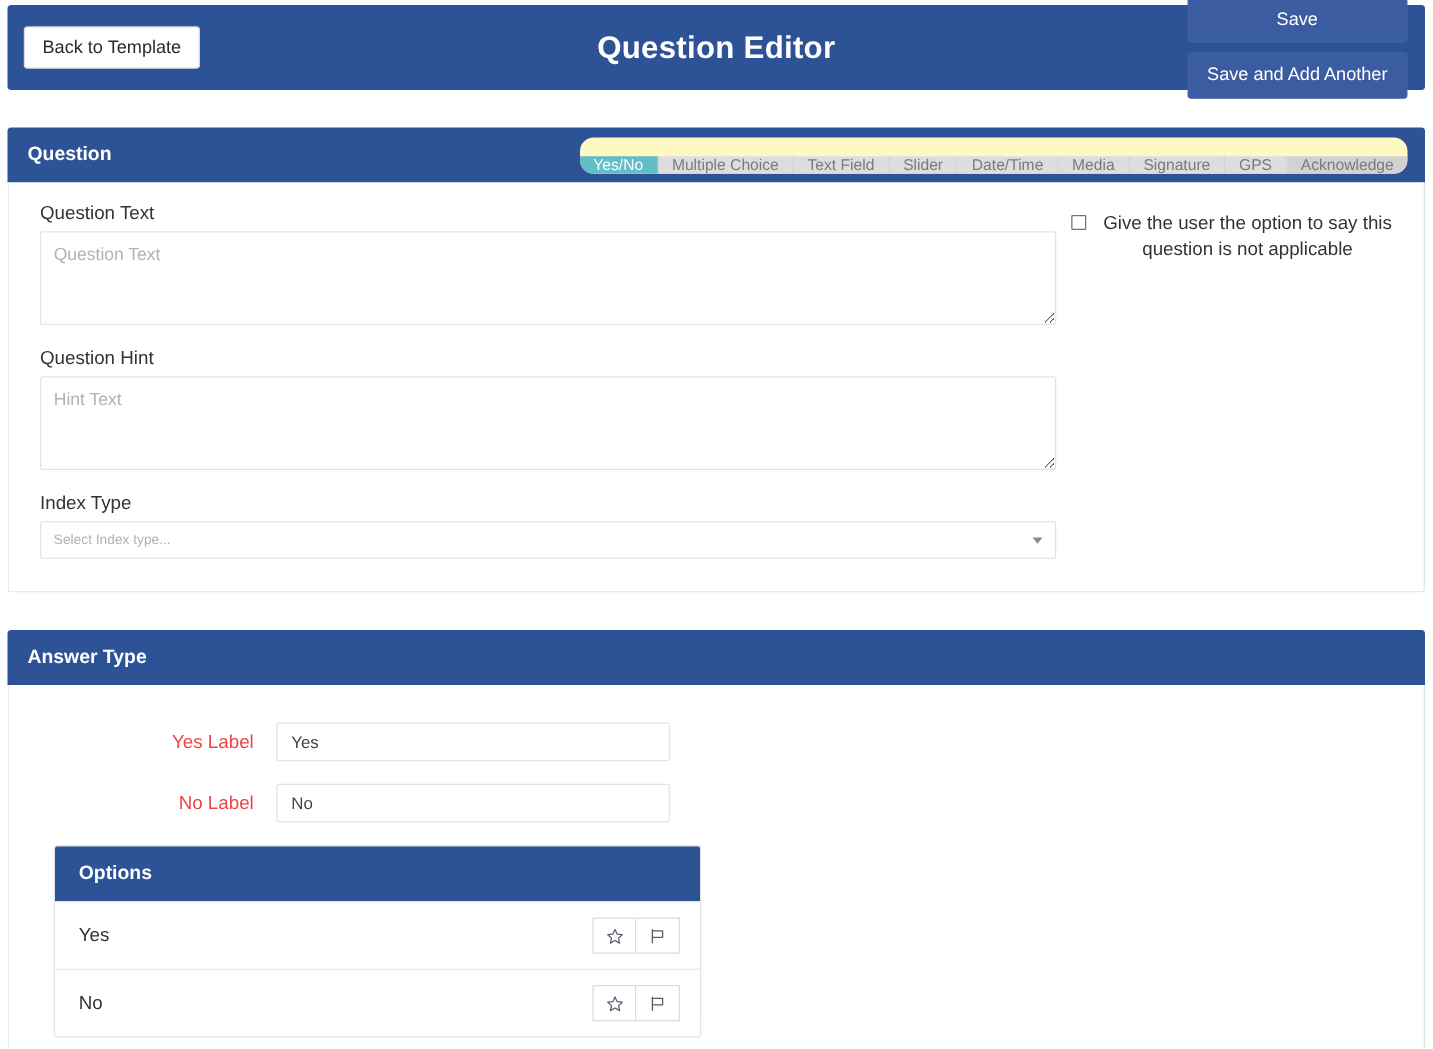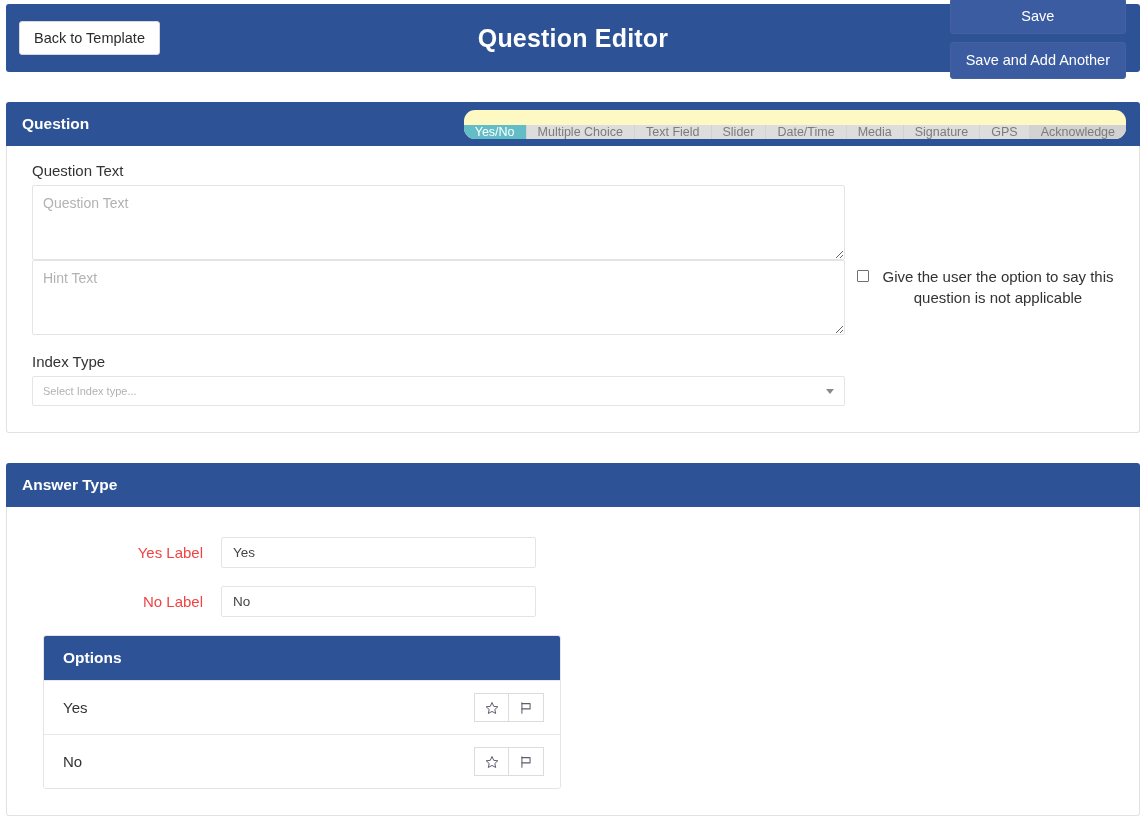--- a/index.html
+++ b/index.html
@@ -119,21 +119,20 @@
   .tab.active {
     background: #62bdc6;
     color: #ffffff;
   }
   .tab.shaded { background: #d2d2d2; }
 
   
   .qbody {
     display: flex;
     padding: 16px 14px 26px 14px;
-    align-items: center;
   }
   .qleft { width: 824px; }
   .qright {
     flex: 1;
     padding-top: 6px;
     padding-left: 12px;
   }
   .field-label {
     font-size: 15px;
     color: #333333;
@@ -303,20 +302,21 @@
   </div>
 </div>
 
 <div class="panel">
   <div class="qbody">
     <div class="qleft">
 
       <div class="field-label">Question Text</div>
       <textarea class="ta" placeholder="Question Text" style=""></textarea>
 
+      <div class="field-label second">Question Hint</div>
       <textarea class="ta" placeholder="Hint Text" style=""></textarea>
 
       <div class="field-label second">Index Type</div>
       <div class="selectbox">
         <span>Select Index type...</span>
         <span class="caret"></span>
       </div>
 
     </div>
 

